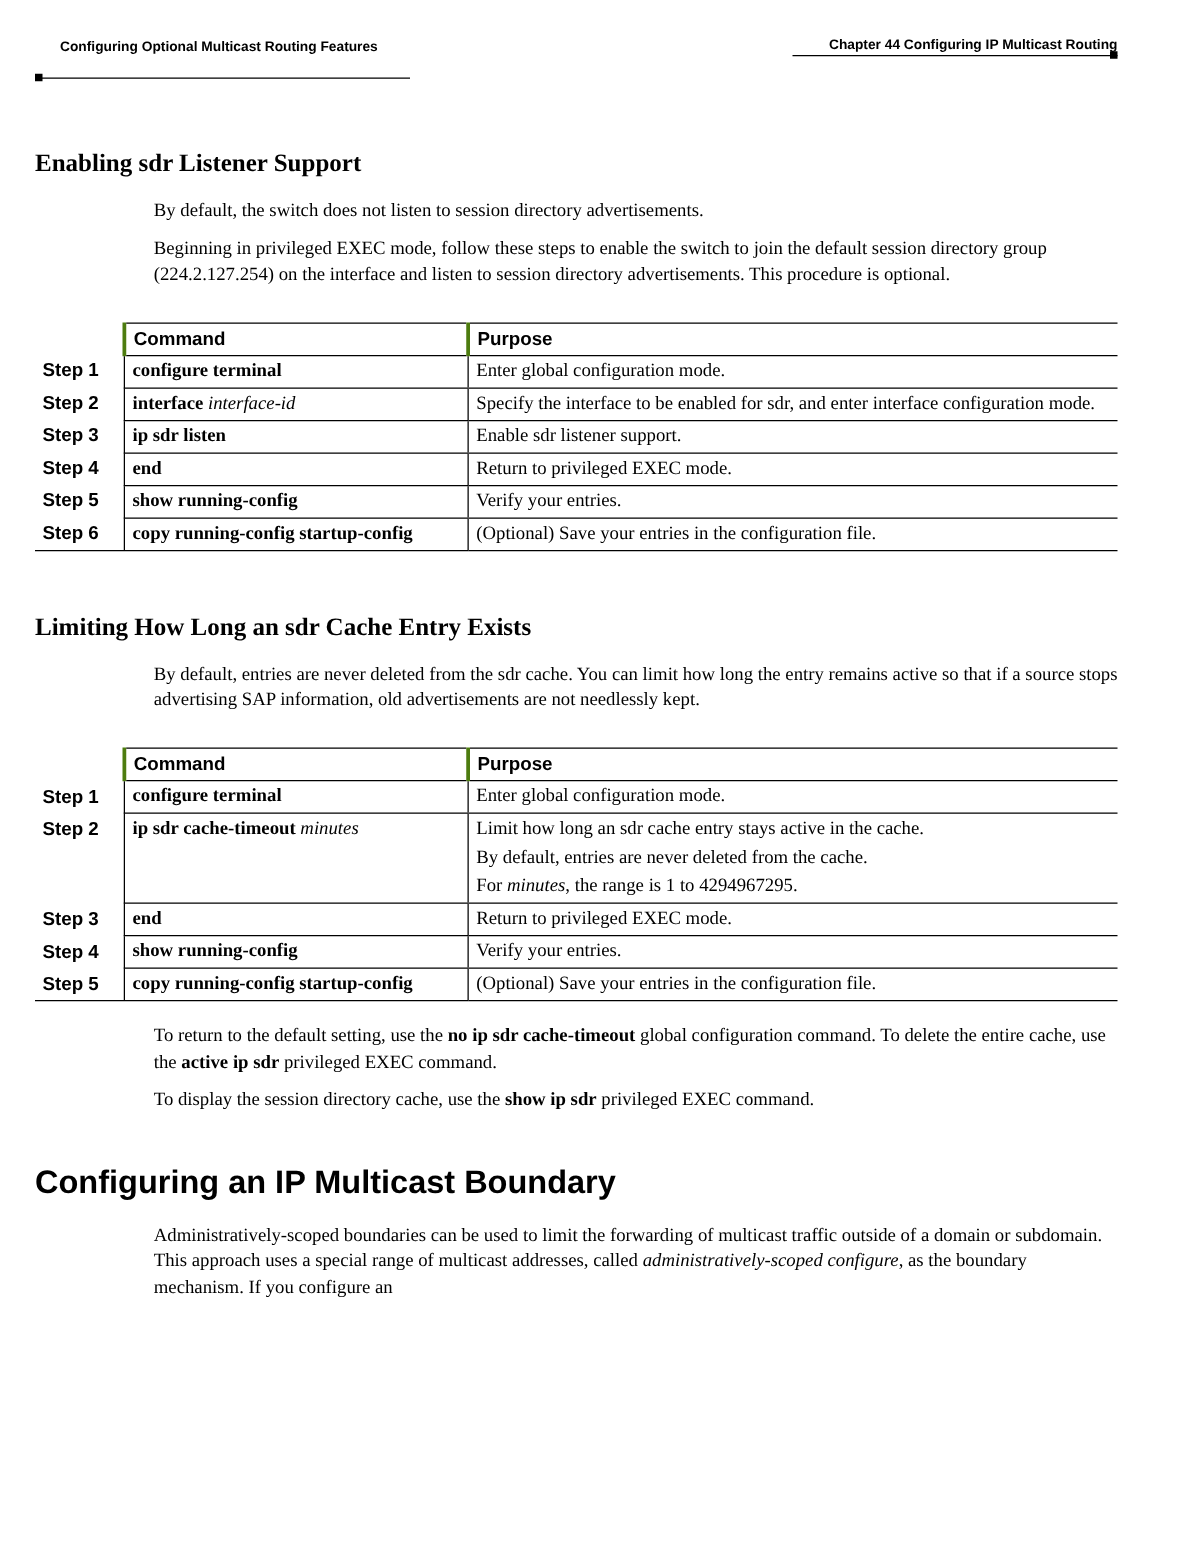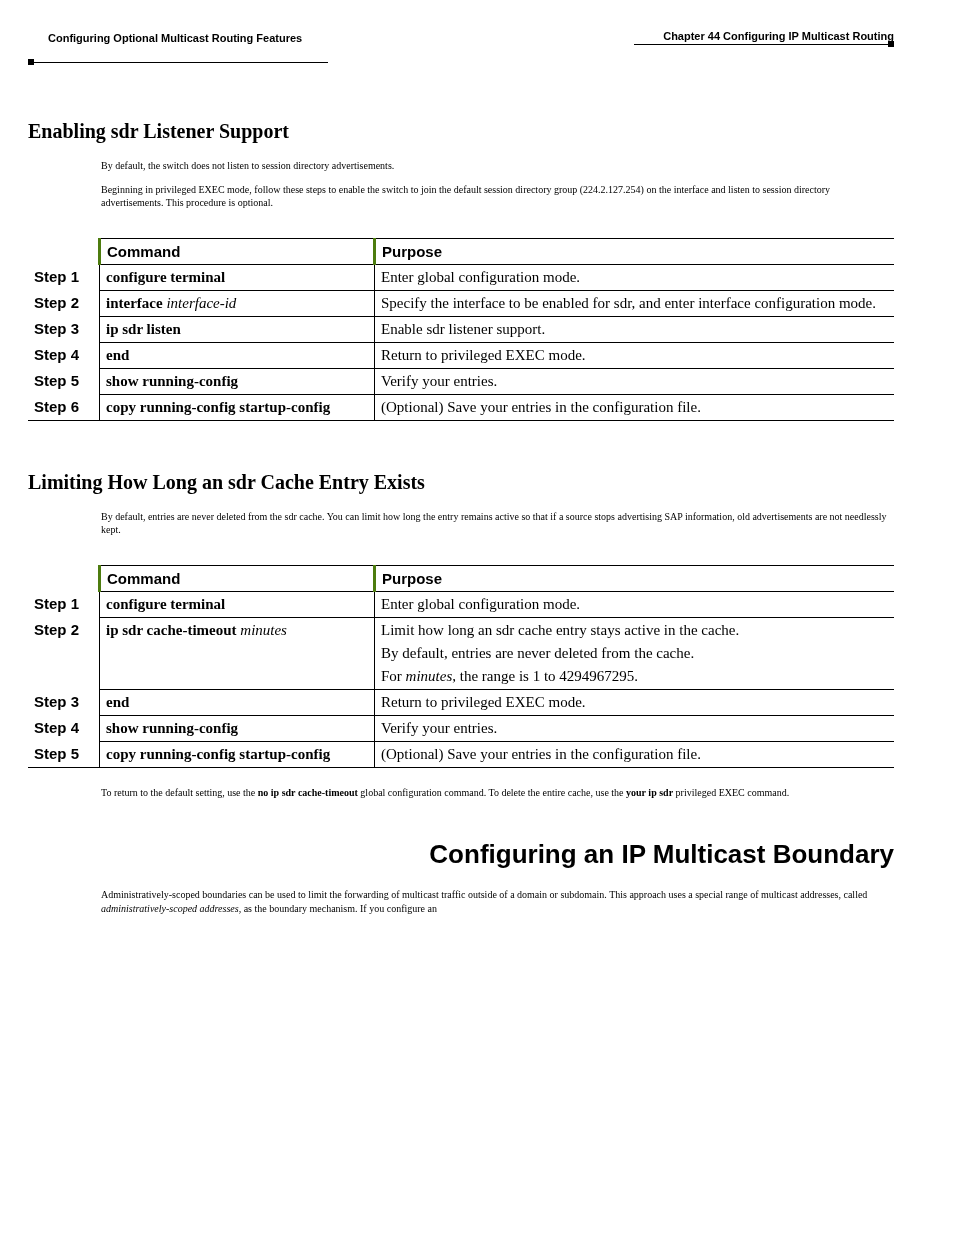--- a/index.html
+++ b/index.html
@@ -69,25 +69,24 @@
     font-family: Liberation Serif, serif;
     font-weight: bold;
     font-size: 20px;
     margin: 50px 0 16px 0;
   }
   h1.section {
     font-family: Arial, Helvetica, sans-serif;
     font-weight: bold;
     font-size: 26px;
     margin: 40px 0 18px 0;
-    text-align: right;
   }
   .body-block {
-    margin-left: 73px;
-    font-size: 10px;
+    margin-left: 95px;
+    font-size: 15px;
     line-height: 1.35;
   }
   .body-block p { margin: 0 0 10px 0; }
   .body-block .inline-bold { font-weight: bold; }
   .body-block .inline-italic { font-style: italic; }
   table.cmd {
     width: 100%;
     border-collapse: collapse;
     margin: 28px 0 18px 0;
     font-size: 15px;
@@ -233,21 +232,22 @@
     </tr>
     <tr>
       <td class="stepcell">Step 5</td>
       <td><span class="cmd-bold">copy running-config startup-config</span></td>
       <td>(Optional) Save your entries in the configuration file.</td>
     </tr>
   </tbody>
     </table>
 
   <div class="body-block">
-    <p><span>To return to the default setting, use the </span><span class="inline-bold">no ip sdr cache-timeout</span><span> global configuration command. To delete the entire cache, use the </span><span class="inline-bold">your ip sdr</span><span> privileged EXEC command.</span></p>
+    <p><span>To return to the default setting, use the </span><span class="inline-bold">no ip sdr cache-timeout</span><span> global configuration command. To delete the entire cache, use the </span><span class="inline-bold">active ip sdr</span><span> privileged EXEC command.</span></p>
+    <p><span>To display the session directory cache, use the </span><span class="inline-bold">show ip sdr</span><span> privileged EXEC command.</span></p>
   </div>
 
   <h1 class="section">Configuring an IP Multicast Boundary</h1>
   <div class="body-block">
-    <p><span>Administratively-scoped boundaries can be used to limit the forwarding of multicast traffic outside of a domain or subdomain. This approach uses a special range of multicast addresses, called </span><span class="inline-italic">administratively-scoped addresses</span><span>, as the boundary mechanism. If you configure an</span></p>
+    <p><span>Administratively-scoped boundaries can be used to limit the forwarding of multicast traffic outside of a domain or subdomain. This approach uses a special range of multicast addresses, called </span><span class="inline-italic">administratively-scoped configure</span><span>, as the boundary mechanism. If you configure an</span></p>
   </div>
 
 </div>
 
 </body></html>

